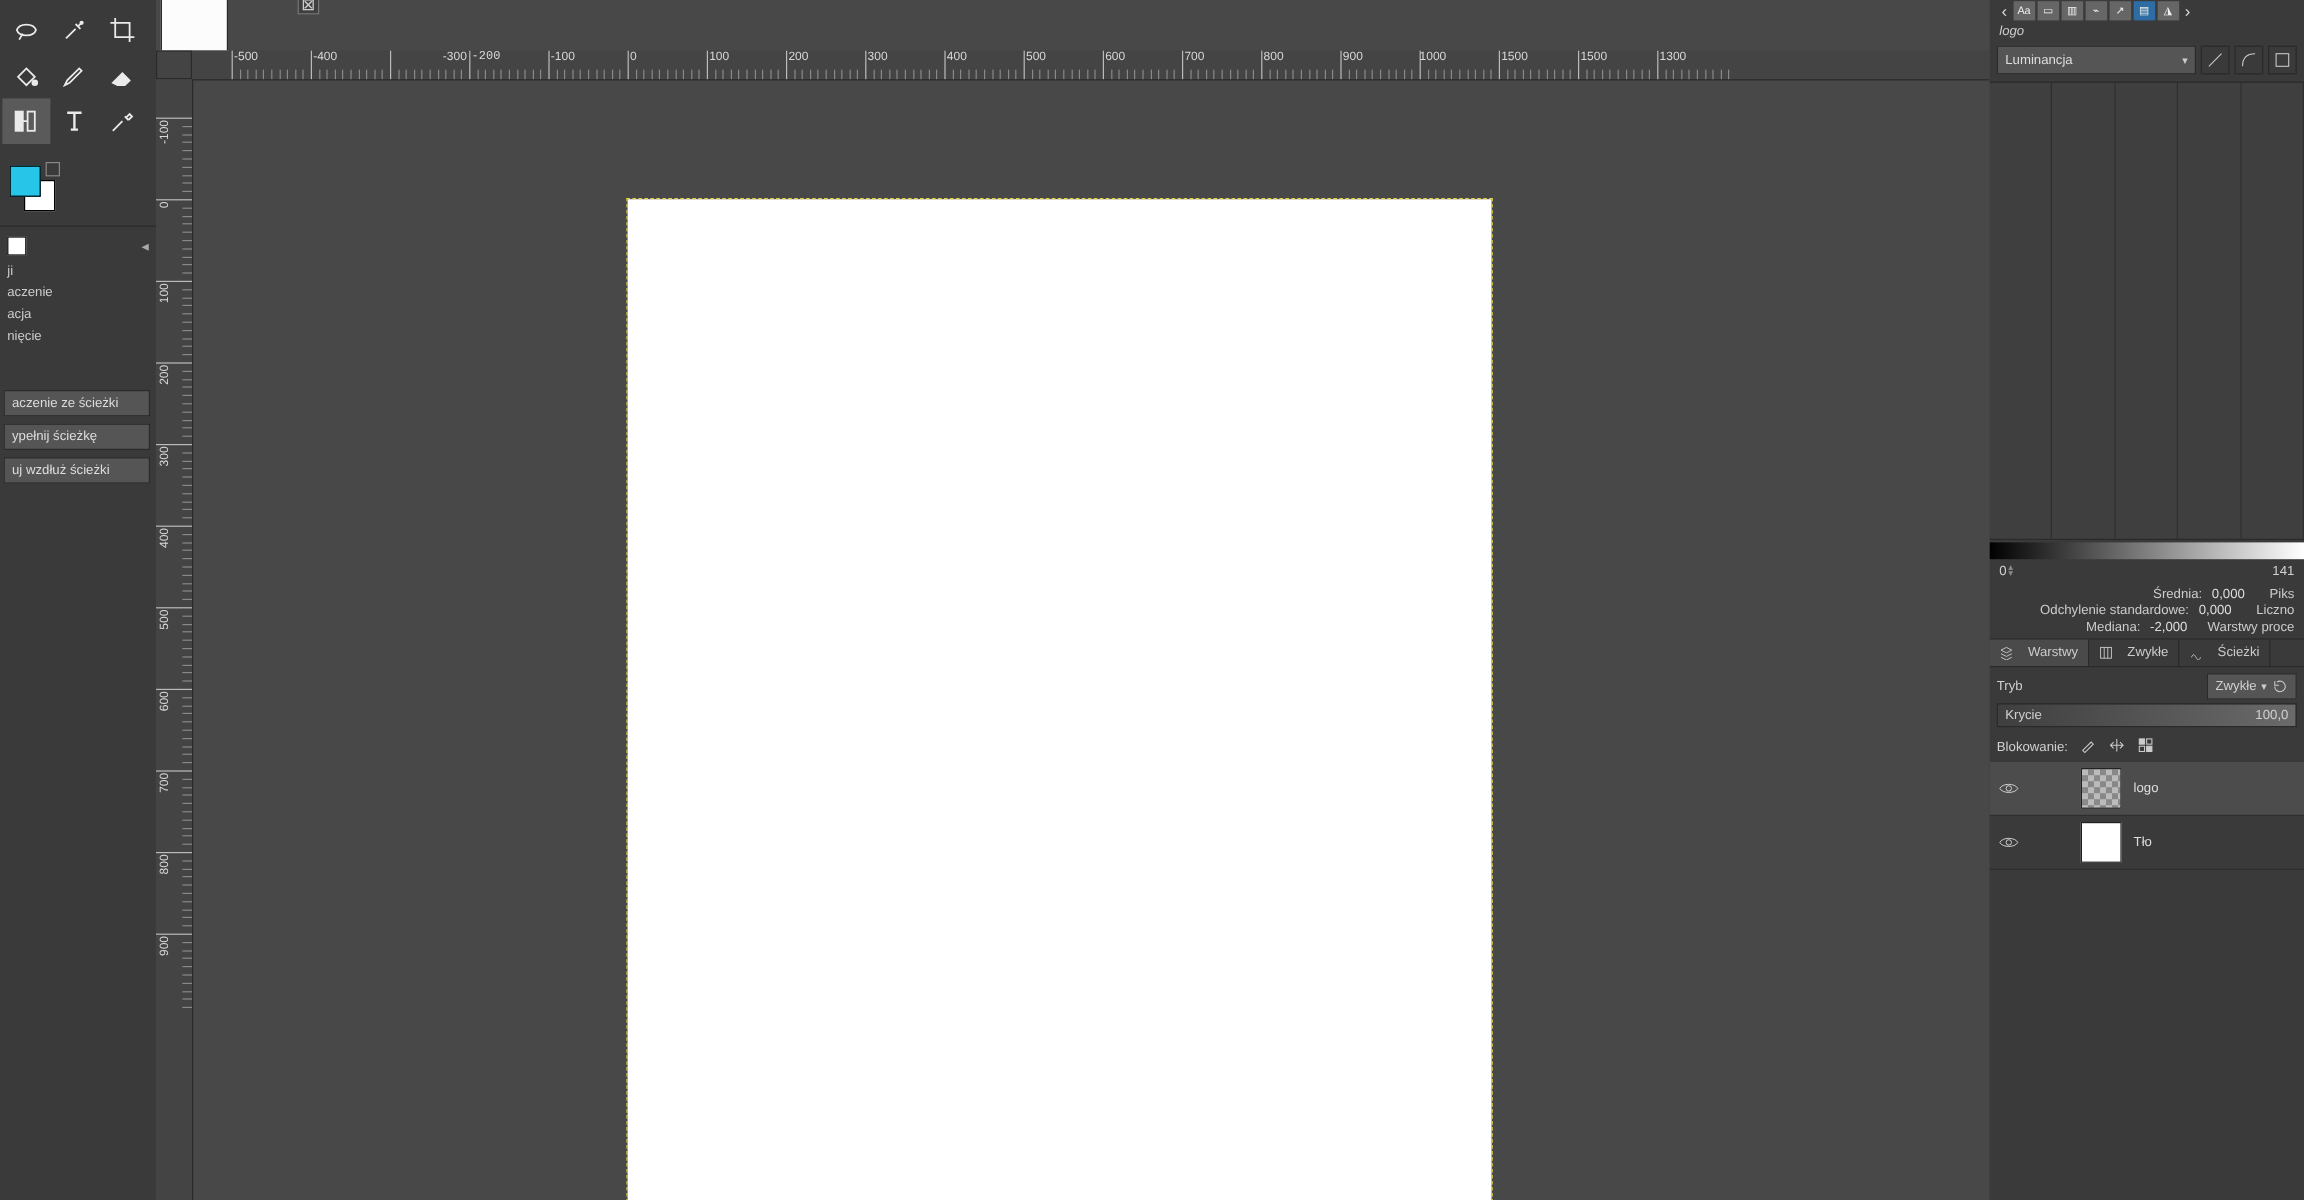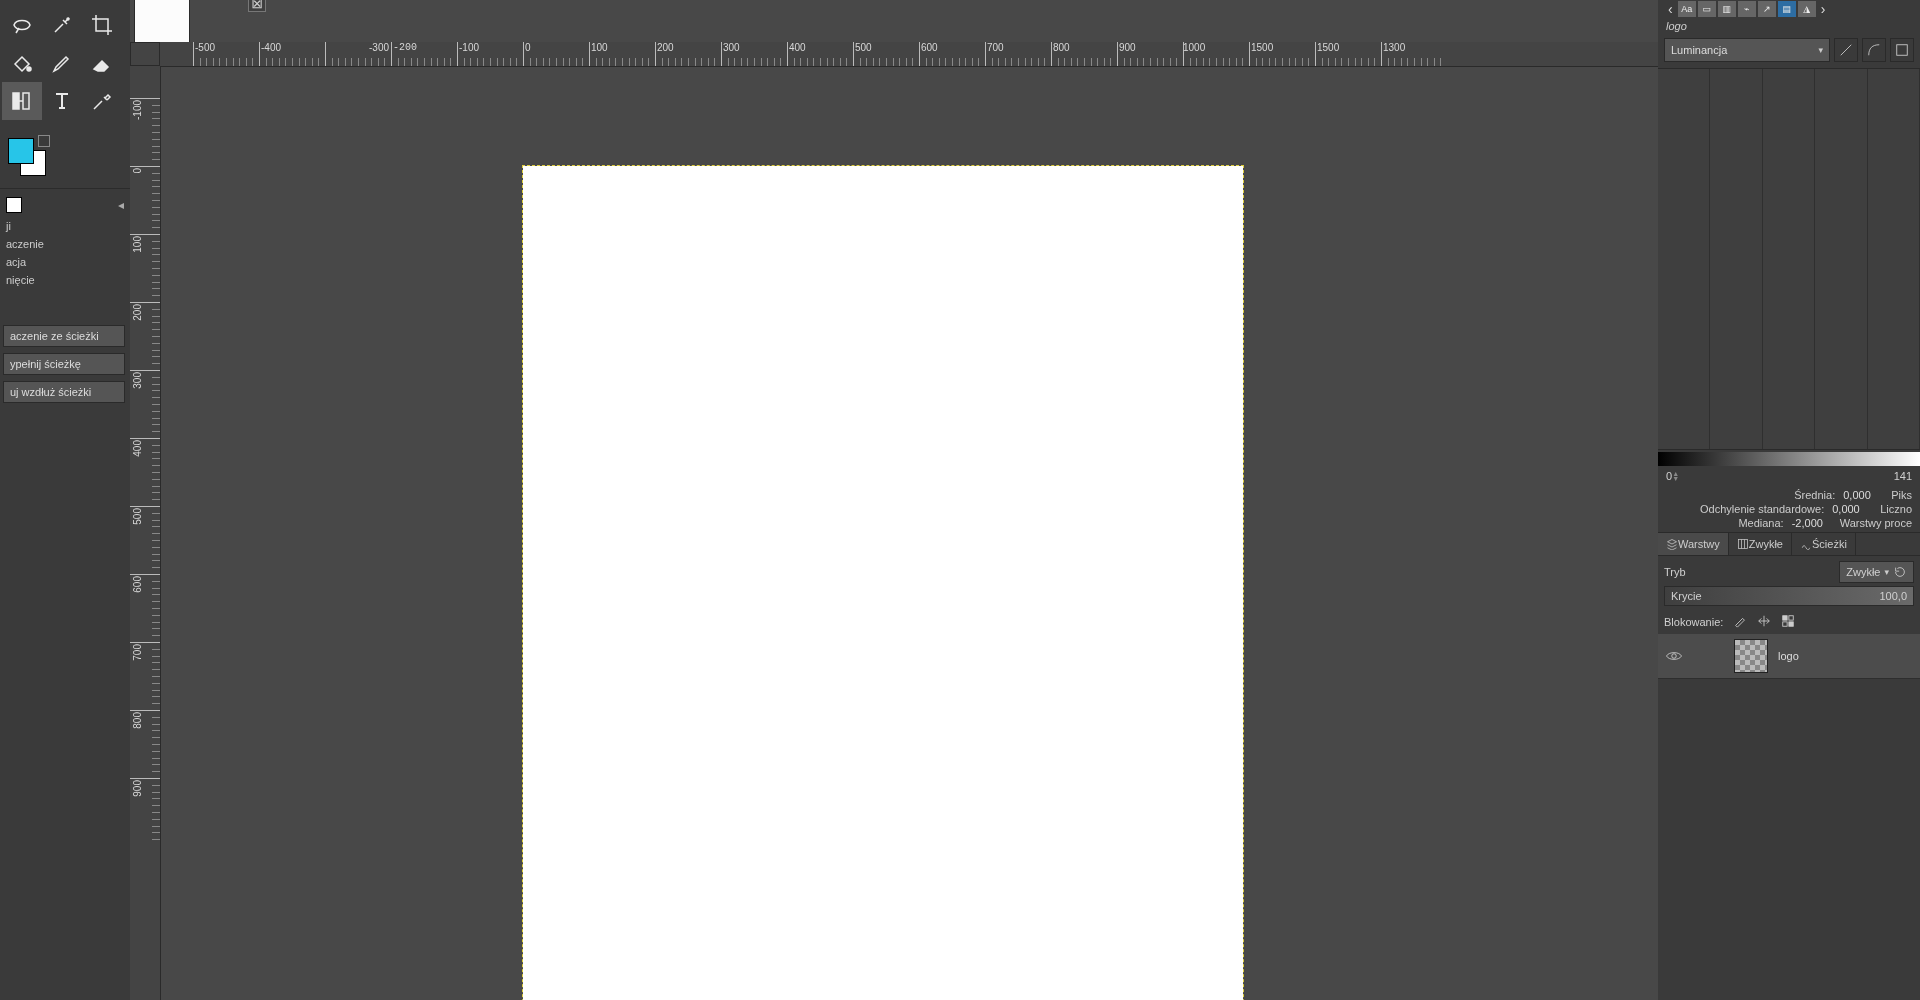--- a/index.html
+++ b/index.html
@@ -221,21 +221,21 @@
   .stats-row{display:flex;justify-content:flex-end;gap:8px;line-height:14px;}
   .stats-row .k{min-width:135px;text-align:right;color:#ccc;}
   .stats-row .v{min-width:40px;text-align:left;color:#ddd;}
   .stats-row .r{color:#ccc;white-space:nowrap;}
   
   .layers-tabs{
     display:flex;border-top:1px solid #2a2a2a;border-bottom:1px solid #2a2a2a;
     height:22px;
   }
   .ltab{
-    display:flex;align-items:center;gap:0;
+    display:flex;align-items:center;gap:12px;
     padding:0 8px;font-size:11px;color:#ccc;cursor:pointer;
     border-right:1px solid #2a2a2a;
   }
   .ltab.active{background:#4a4a4a;}
   .ltab svg{width:12px;height:12px;stroke:#ccc;fill:none;}
   .layer-opts{padding:4px 6px;}
   .lrow{display:flex;align-items:center;justify-content:space-between;height:24px;}
   .lmode{
     display:flex;align-items:center;gap:4px;
     height:20px;background:#555;border:1px solid #2a2a2a;padding:0 6px;cursor:pointer;
@@ -832,15 +832,26 @@
         <div class="eye">
             <svg viewBox="0 0 24 24">
               <path d="M2 12c3-6 17-6 20 0-3 6-17 6-20 0z"></path>
               <circle cx="12" cy="12" r="3"></circle>
             </svg>
           </div>
         <div style="width:30px"></div>
         <div class="thumb checker"></div>
         <span class="layer-name">logo</span>
       </div>
+      <div class="layer-item">
+        <div class="eye">
+            <svg viewBox="0 0 24 24">
+              <path d="M2 12c3-6 17-6 20 0-3 6-17 6-20 0z"></path>
+              <circle cx="12" cy="12" r="3"></circle>
+            </svg>
+          </div>
+        <div style="width:30px"></div>
+        <div class="thumb white"></div>
+        <span class="layer-name">Tło</span>
+      </div>
     </div>
   </div>
 </div>
 
 </body></html>

